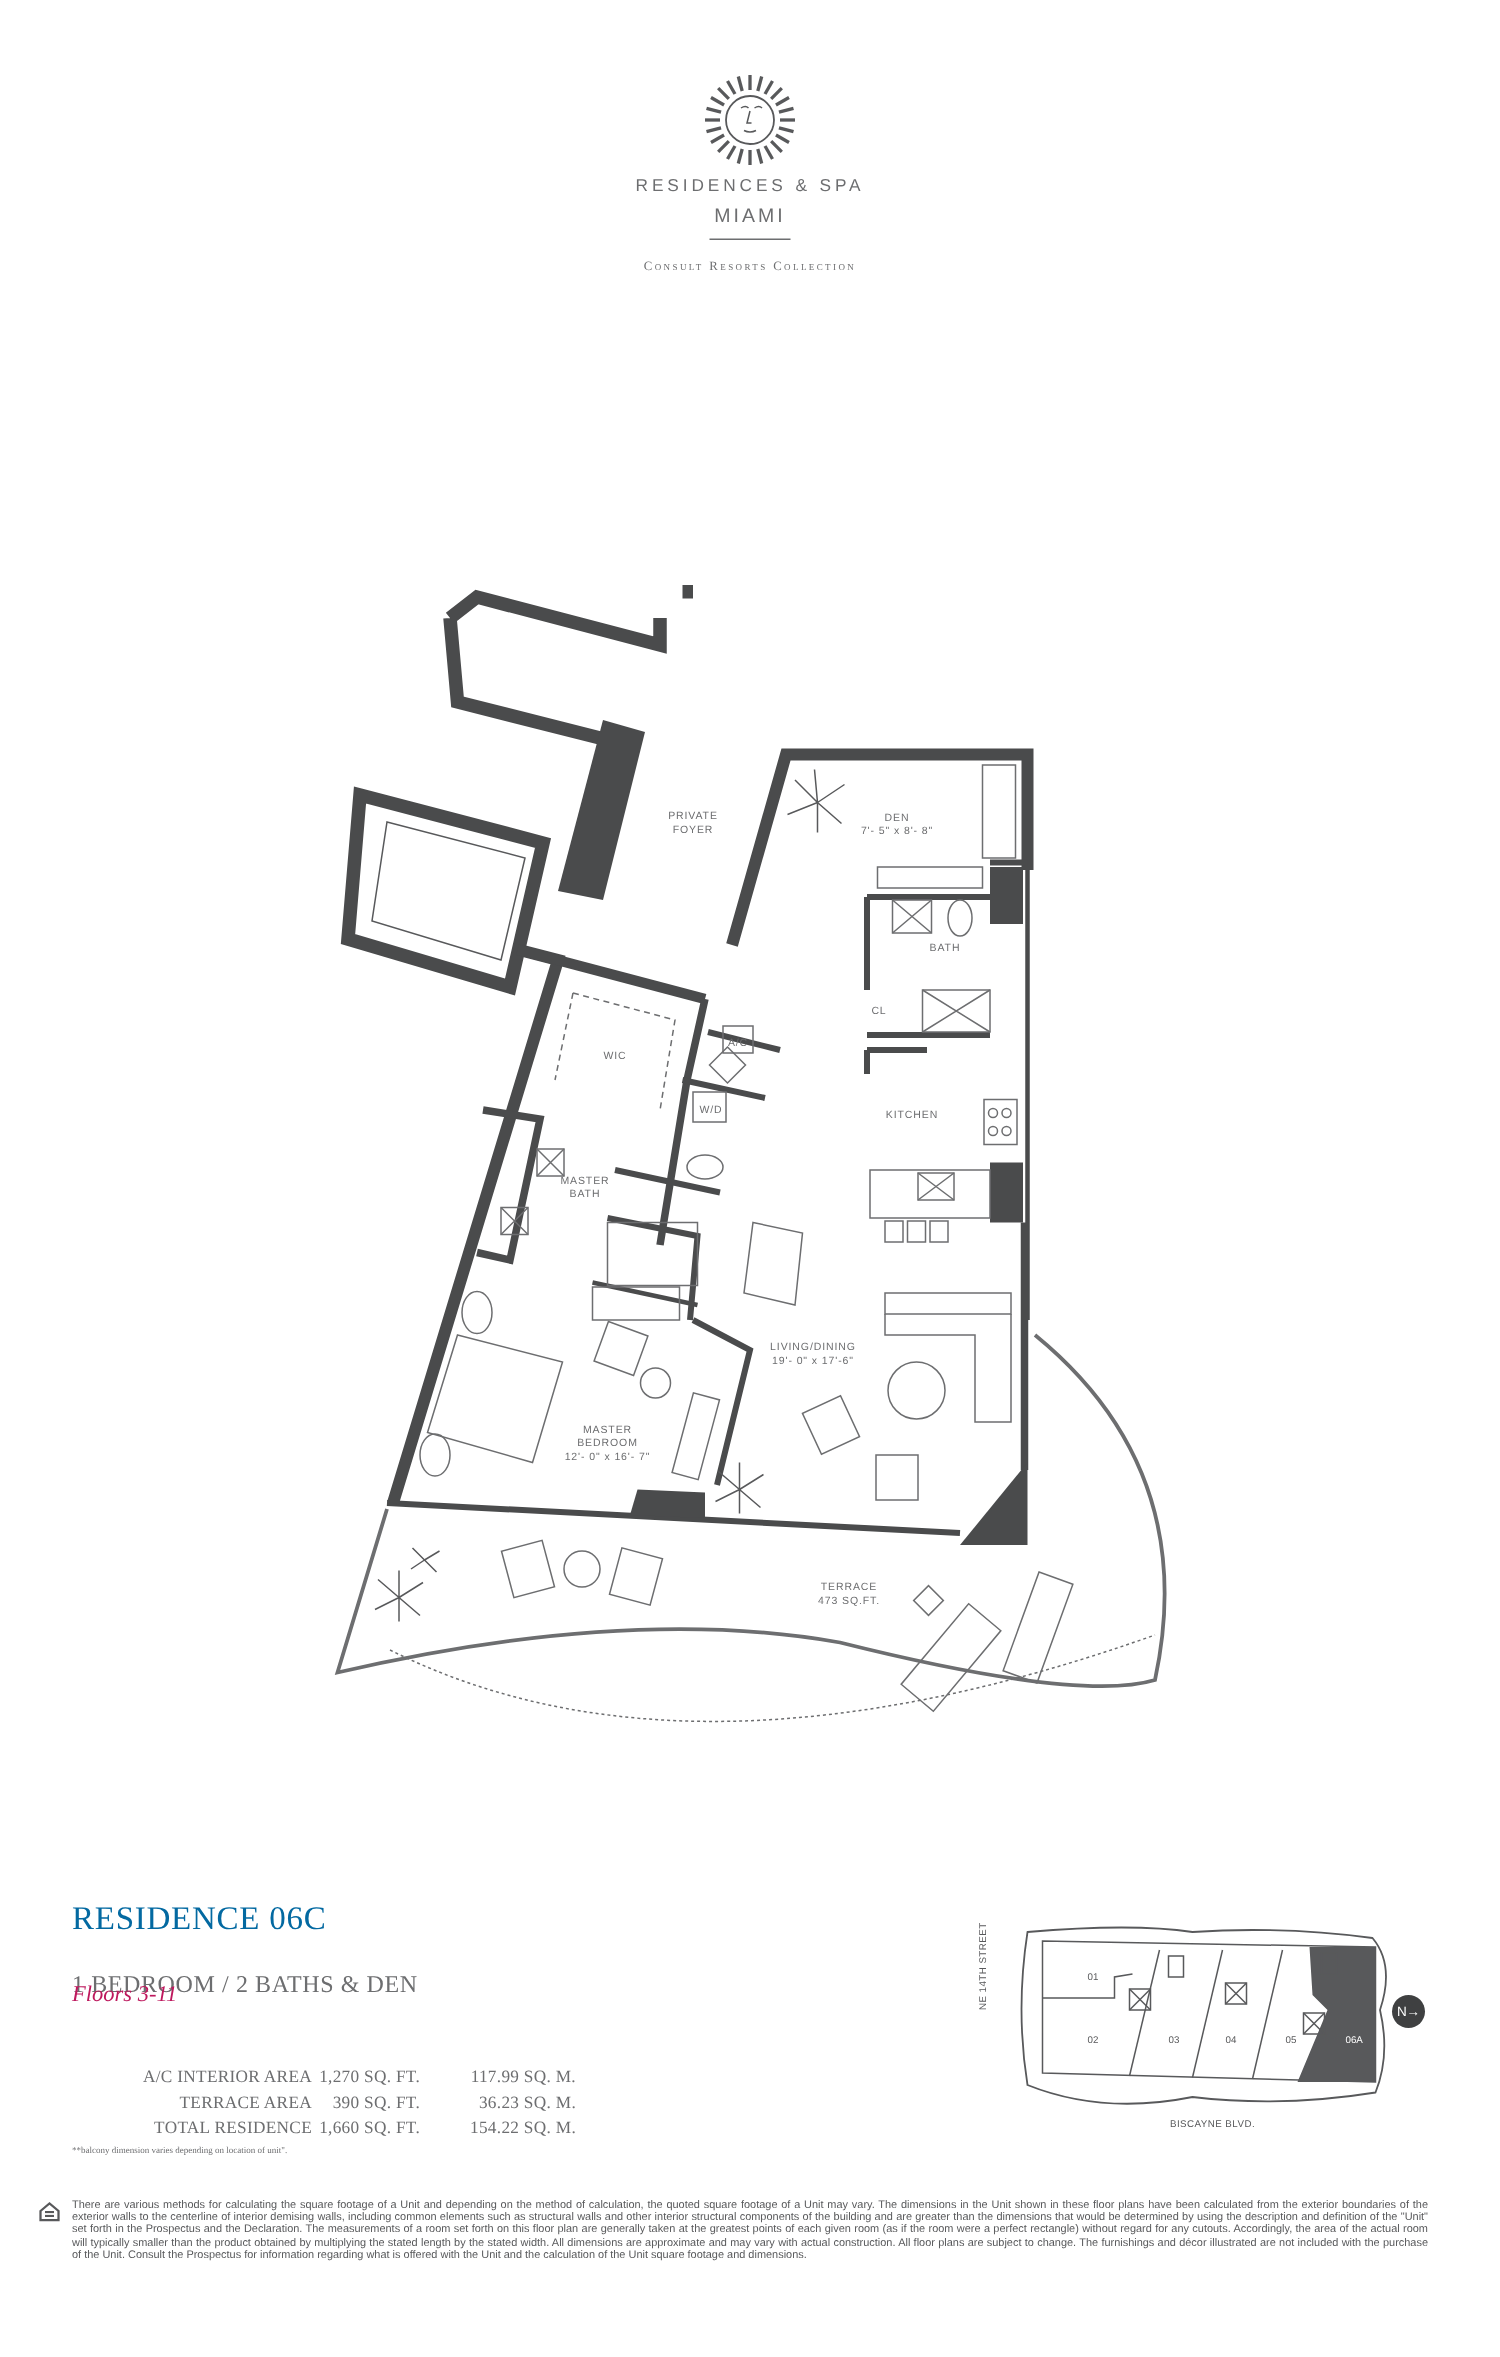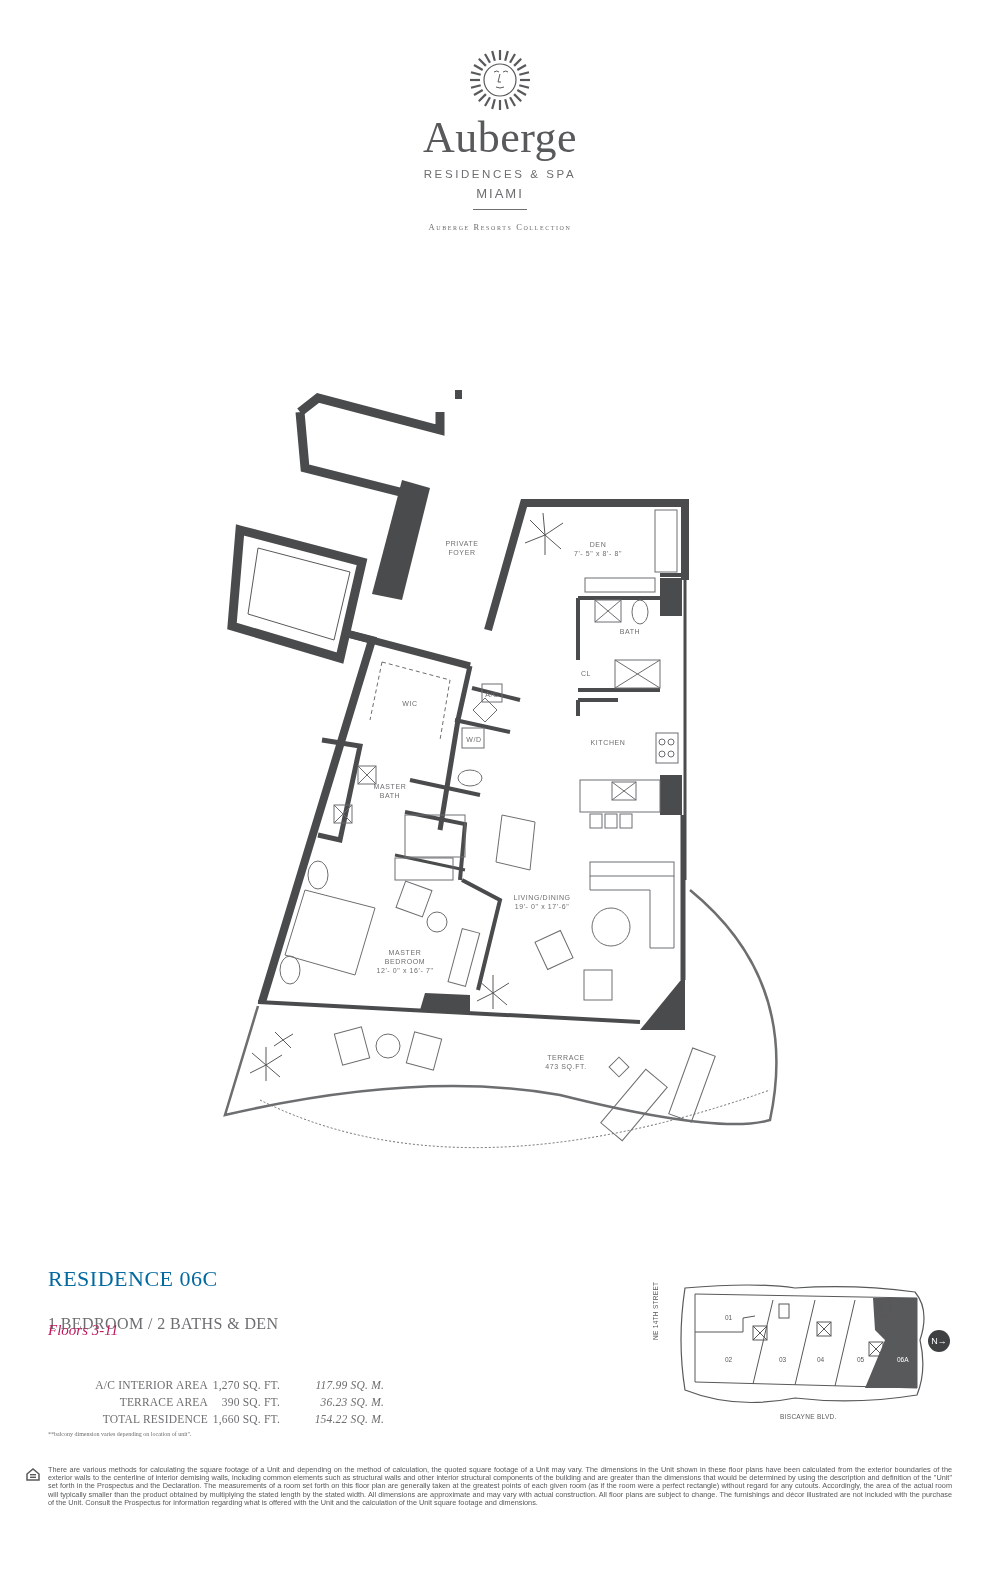--- a/index.html
+++ b/index.html
@@ -17,21 +17,21 @@
   .plan { left:200px; top:380px; width:620px; height:800px; }
   .room-label { font-family:"Liberation Sans", sans-serif; font-size:7px; fill:#6d6e70; letter-spacing:0.6px; }
   
   .res-title { left:48px; top:1266px; font-size:22px; letter-spacing:0.5px; color:#0369a1; }
   .res-sub { left:48px; top:1296px; font-size:16px; letter-spacing:0.4px; color:#6d6e70;margin-top:19px; }
   .res-floors { left:48px; top:1322px; font-size:15px; font-style:italic; color:#be185d; }
   .area-table { left:48px; top:1376px; font-size:11.5px; color:#6d6e70; border-collapse:collapse; }
   .area-table td { padding:0; height:17px; white-space:nowrap; letter-spacing:0.2px;text-align:right; }
   .area-table td.c1 { width:160px; }
   .area-table td.c2 { width:72px; text-align:right; }
-  .area-table td.c3 { width:104px; text-align:right;font-style:italic; }
+  .area-table td.c3 { width:104px; text-align:right; }
   .balcony-note { left:48px; top:1431px; font-size:6px; color:#6d6e70; }
   
   .keyplan { left:655px; top:1280px; width:310px; height:150px; }
   .key-label { font-family:"Liberation Sans", sans-serif; font-size:6.5px; fill:#58595b; }
   .biscayne { left:780px; top:1413px; font-family:"Liberation Sans", sans-serif; font-size:6.5px; color:#58595b; letter-spacing:0.3px; }
   .street { left:652px; top:1340px; font-family:"Liberation Sans", sans-serif; font-size:6.5px; color:#58595b; transform:rotate(-90deg); transform-origin:left top; white-space:nowrap; letter-spacing:0.3px; }
   .north { left:928px; top:1330px; width:22px; height:22px; border-radius:50%; background:#3f4041; color:#fff; font-family:"Liberation Sans", sans-serif; font-size:9px; text-align:center; line-height:22px; }
   
   .eho { left:26px; top:1468px; width:14px; height:14px; }
   .disclaimer { left:48px; top:1466px; width:904px; font-family:"Liberation Sans", sans-serif; font-size:7.3px; line-height:8.2px; color:#58595b; text-align:justify; }
@@ -63,25 +63,24 @@
         <line x1="-30" y1="0" x2="-20" y2="0"></line>
         <line x1="-29" y1="-7.8" x2="-19.3" y2="-5.2"></line>
         <line x1="-26" y1="-15" x2="-17.3" y2="-10"></line>
         <line x1="-21.2" y1="-21.2" x2="-14.1" y2="-14.1"></line>
         <line x1="-15" y1="-26" x2="-10" y2="-17.3"></line>
         <line x1="-7.8" y1="-29" x2="-5.2" y2="-19.3"></line>
     </g>
     <circle r="16" fill="none" stroke="#58595b" stroke-width="1.2"></circle>
     <path d="M-6,-8 q3,-2 5,0 M3,-8 q3,-2 5,0 M0,-6 l-2,8 h3 M-4,7 q4,2 8,0" fill="none" stroke="#58595b" stroke-width="1"></path>
   </svg>
-  <div class="brand">Auberge</div>
   <div class="sub1">RESIDENCES &amp; SPA</div>
   <div class="sub2">MIAMI</div>
   <div class="logo-rule"></div>
-  <div class="sub3">Auberge Resorts Collection</div>
+  <div class="sub3">Consult Resorts Collection</div>
 </div>
 
 <svg class="abs plan" viewBox="200 380 620 800" width="620" height="800">
   <g fill="none" stroke="#4a4b4c">
 
     <path d="M300,412 L318,398 L440,430 L440,412 M300,412 L305,468 L400,492" stroke-width="9"></path>
     <rect x="455" y="390" width="7" height="9" fill="#4a4b4c" stroke="none"></rect>
 
     <polygon points="402,480 430,488 402,600 372,594" fill="#4a4b4c" stroke="none"></polygon>
 

